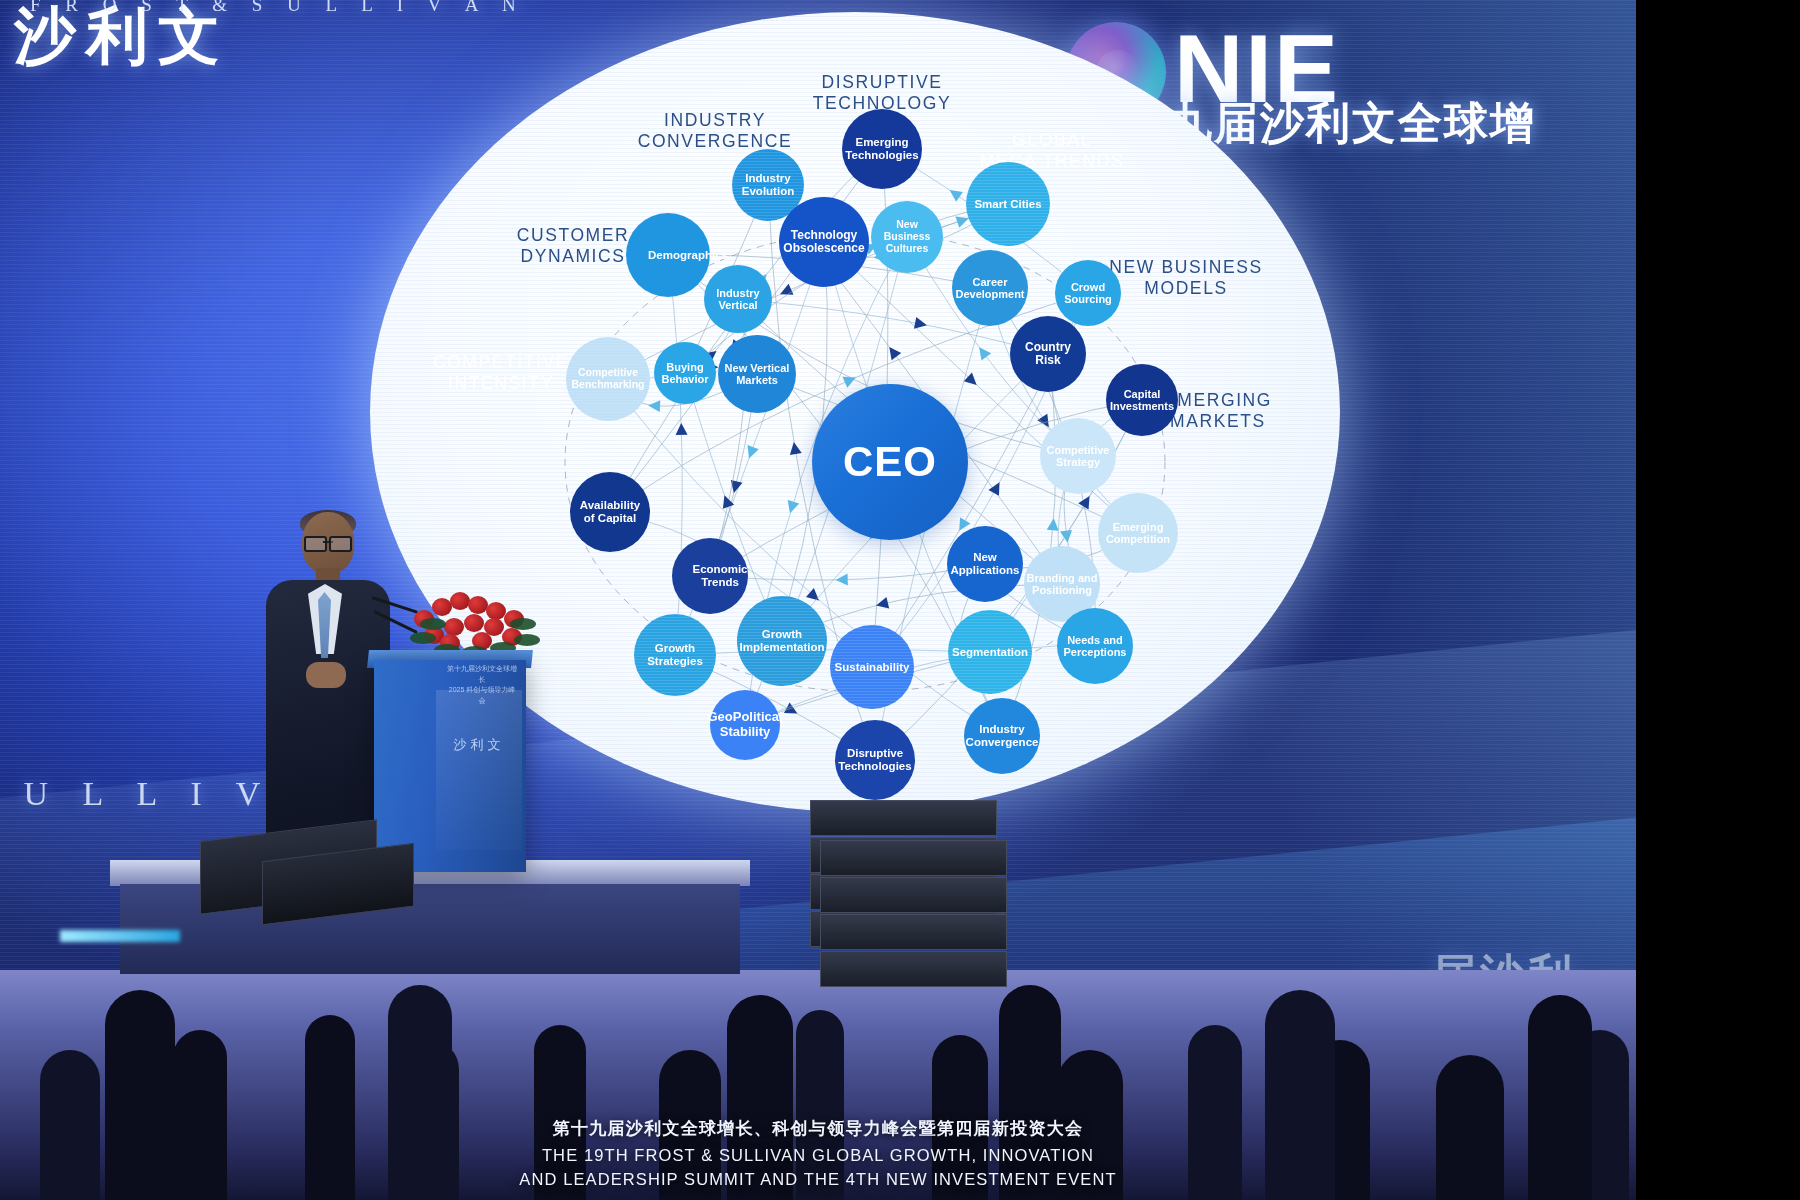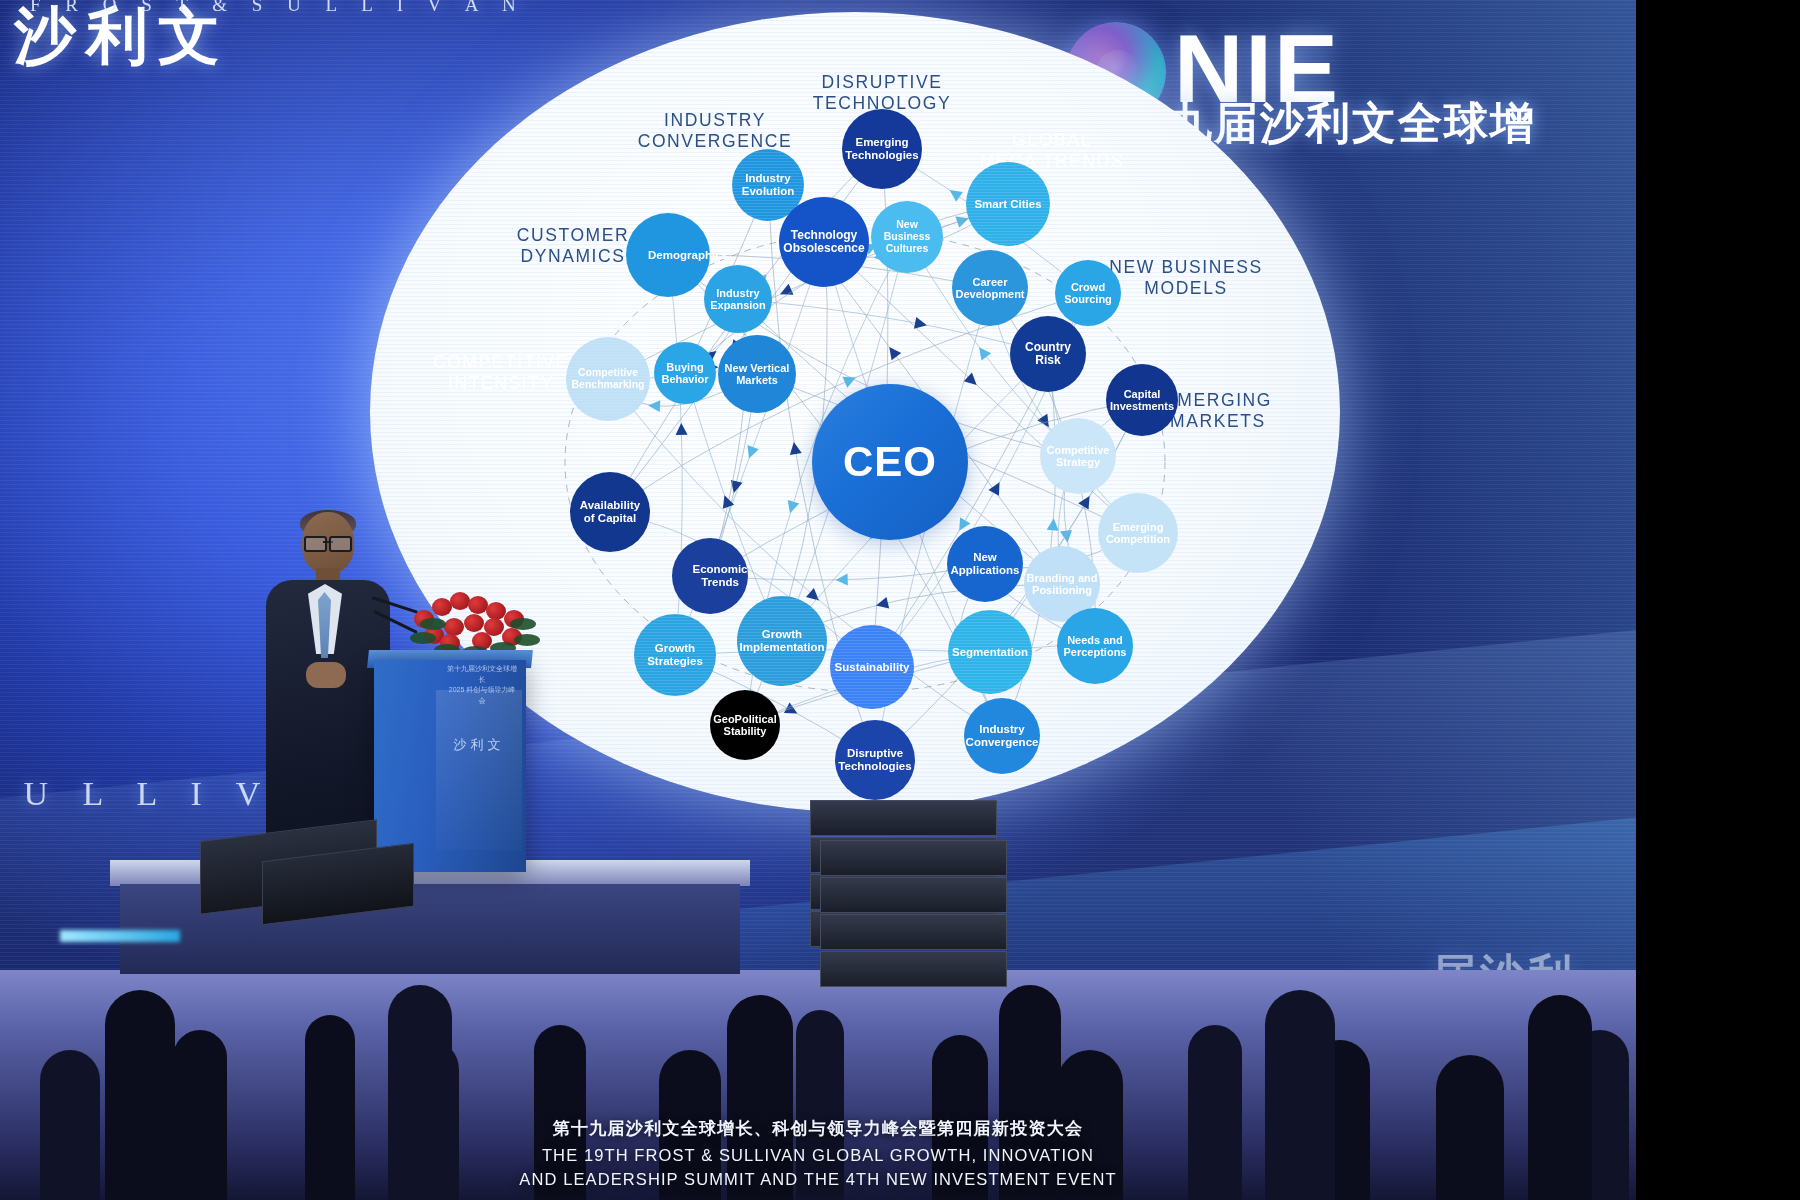--- a/index.html
+++ b/index.html
@@ -345,21 +345,21 @@
         </div>
       </div>
       <div class="bub" style="left: 256px; top: 201px; width: 84px; height: 84px; background: rgb(33, 150, 224); font-size: 11.5px;">
         <div style="position: relative; z-index: 2; margin-left: 40px;">
           <span>Demographics</span>
         </div>
       </div>
       <div class="bub" style="left: 334px; top: 253px; width: 68px; height: 68px; background: rgb(43, 163, 228); font-size: 11px;">
         <div style="position: relative; z-index: 2;">
           <span>Industry</span>
-          <span>Expansion</span>
+          <span>Vertical</span>
         </div>
       </div>
       <div class="bub" style="left: 582px; top: 238px; width: 76px; height: 76px; background: rgb(44, 150, 221); font-size: 11px;">
         <div style="position: relative; z-index: 2;">
           <span>Career</span>
           <span>Development</span>
         </div>
       </div>
       <div class="bub" style="left: 685px; top: 248px; width: 66px; height: 66px; background: rgb(42, 166, 230); font-size: 11px;">
         <div style="position: relative; z-index: 2;">
@@ -454,21 +454,21 @@
         <div style="position: relative; z-index: 2;">
           <span>Segmentation</span>
         </div>
       </div>
       <div class="bub" style="left: 687px; top: 596px; width: 76px; height: 76px; background: rgb(42, 166, 230); font-size: 11px;">
         <div style="position: relative; z-index: 2;">
           <span>Needs and</span>
           <span>Perceptions</span>
         </div>
       </div>
-      <div class="bub" style="left: 340px; top: 678px; width: 70px; height: 70px; background: #000000; font-size: 11px;">
+      <div class="bub" style="left: 340px; top: 678px; width: 70px; height: 70px; background: #3b82f6; font-size: 13px;">
         <div style="position: relative; z-index: 2;">
           <span>GeoPolitical</span>
           <span>Stability</span>
         </div>
       </div>
       <div class="bub" style="left: 465px; top: 708px; width: 80px; height: 80px; background: rgb(27, 69, 171); font-size: 11.5px;">
         <div style="position: relative; z-index: 2;">
           <span>Disruptive</span>
           <span>Technologies</span>
         </div>

